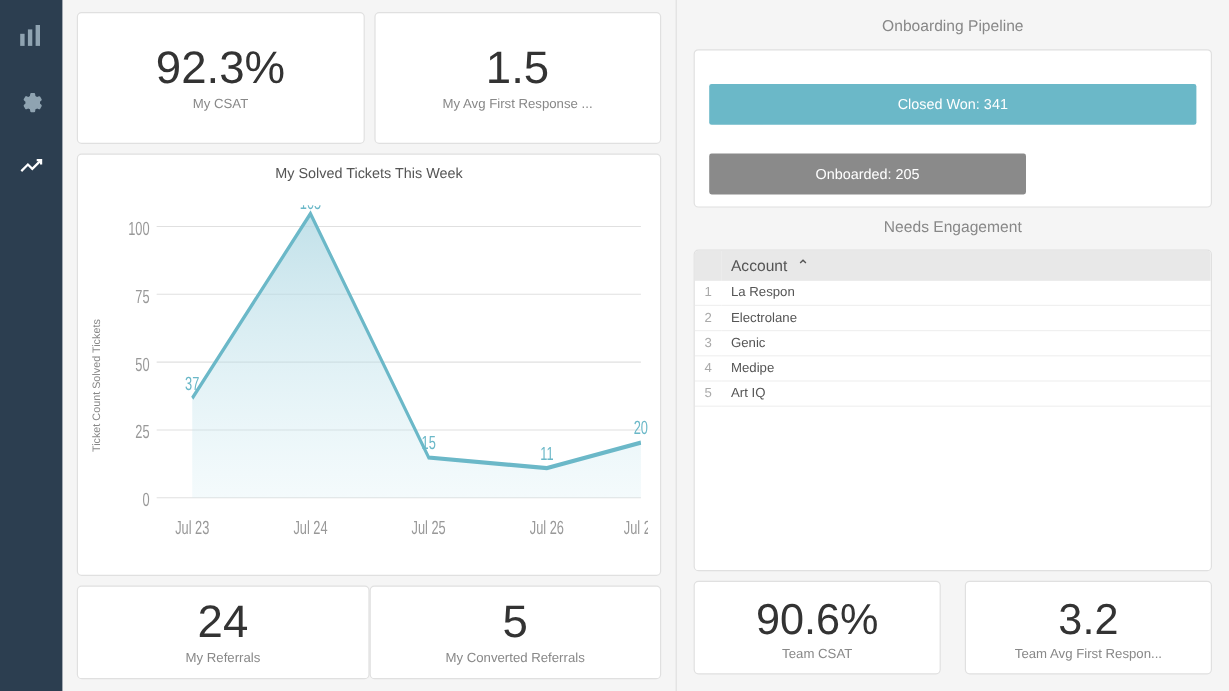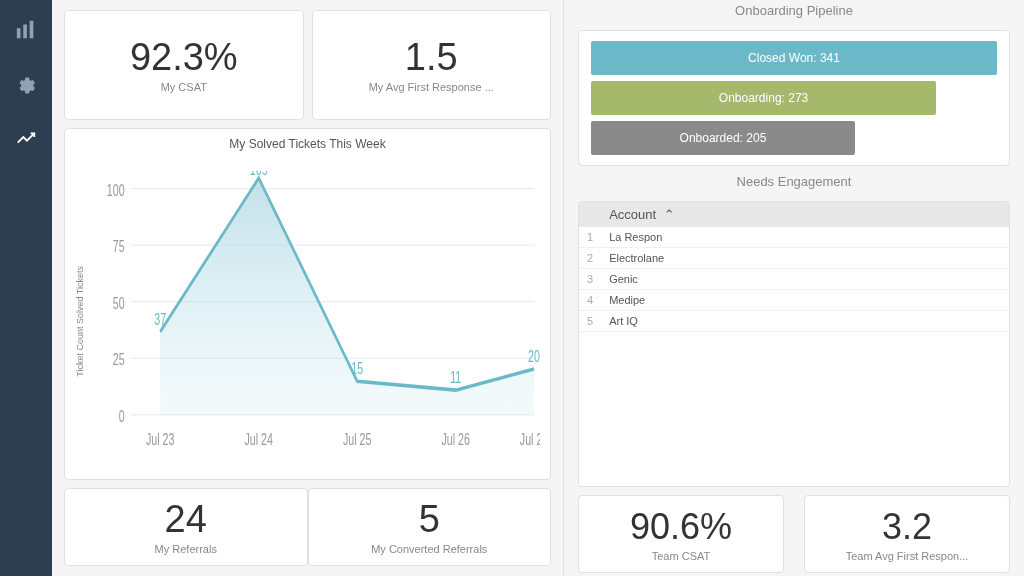--- a/index.html
+++ b/index.html
@@ -64,21 +64,21 @@
       flex-direction: column;
       padding: 10px 12px;
       gap: 8px;
       border-right: 1px solid #e0e0e0;
     }
 
     .right-panel {
       width: 460px;
       display: flex;
       flex-direction: column;
-      padding: 3px 14px;
+      padding: 14px 14px;
       gap: 8px;
       flex-shrink: 0;
     }
 
     
     .kpi-row {
       display: flex;
       gap: 8px;
     }
 
@@ -244,20 +244,21 @@
 
     .pipeline-bar {
       display: flex;
       align-items: center;
       justify-content: center;
       color: #fff;
       font-size: 12px;
       border-radius: 2px;
       padding: 10px 0;
       font-weight: 400;
+      margin-top: 18px;
     }
 
     .bar-closed { background: #6bb8c8; width: 100%; }
     .bar-onboarding { background: #a5b86c; width: 85%; }
     .bar-onboarded { background: #8a8a8a; width: 65%; }
 
     
     .engagement-card {
       background: #fff;
       border: 1px solid #e0e0e0;
@@ -428,25 +429,20 @@
 
       <div class="section-title">Onboarding Pipeline</div>
       <div class="pipeline-card">
         <div class="pipeline-bars">
           <div class="pipeline-bar-wrap">
             <div class="pipeline-bar bar-closed">
               <span>Closed Won: 341</span>
             </div>
           </div>
           <div class="pipeline-bar-wrap">
-            <div class="pipeline-bar bar-onboarding">
-              <span>Onboarding: 273</span>
-            </div>
-          </div>
-          <div class="pipeline-bar-wrap">
             <div class="pipeline-bar bar-onboarded">
               <span>Onboarded: 205</span>
             </div>
           </div>
         </div>
       </div>
 
       <div class="section-title">Needs Engagement</div>
       <div class="engagement-card">
         <table class="eng-table">

